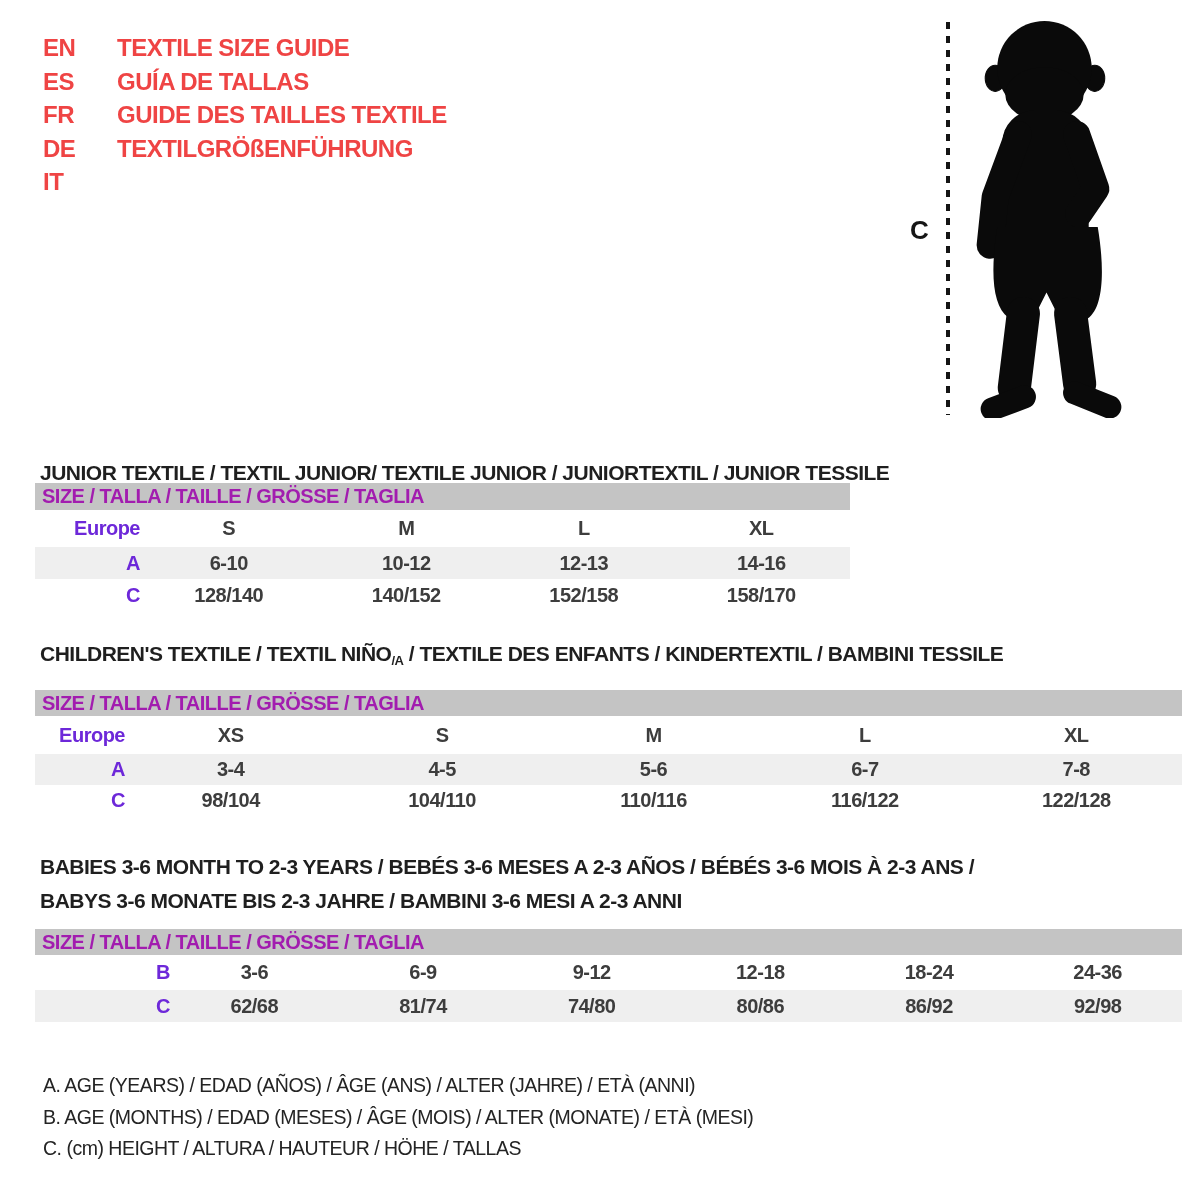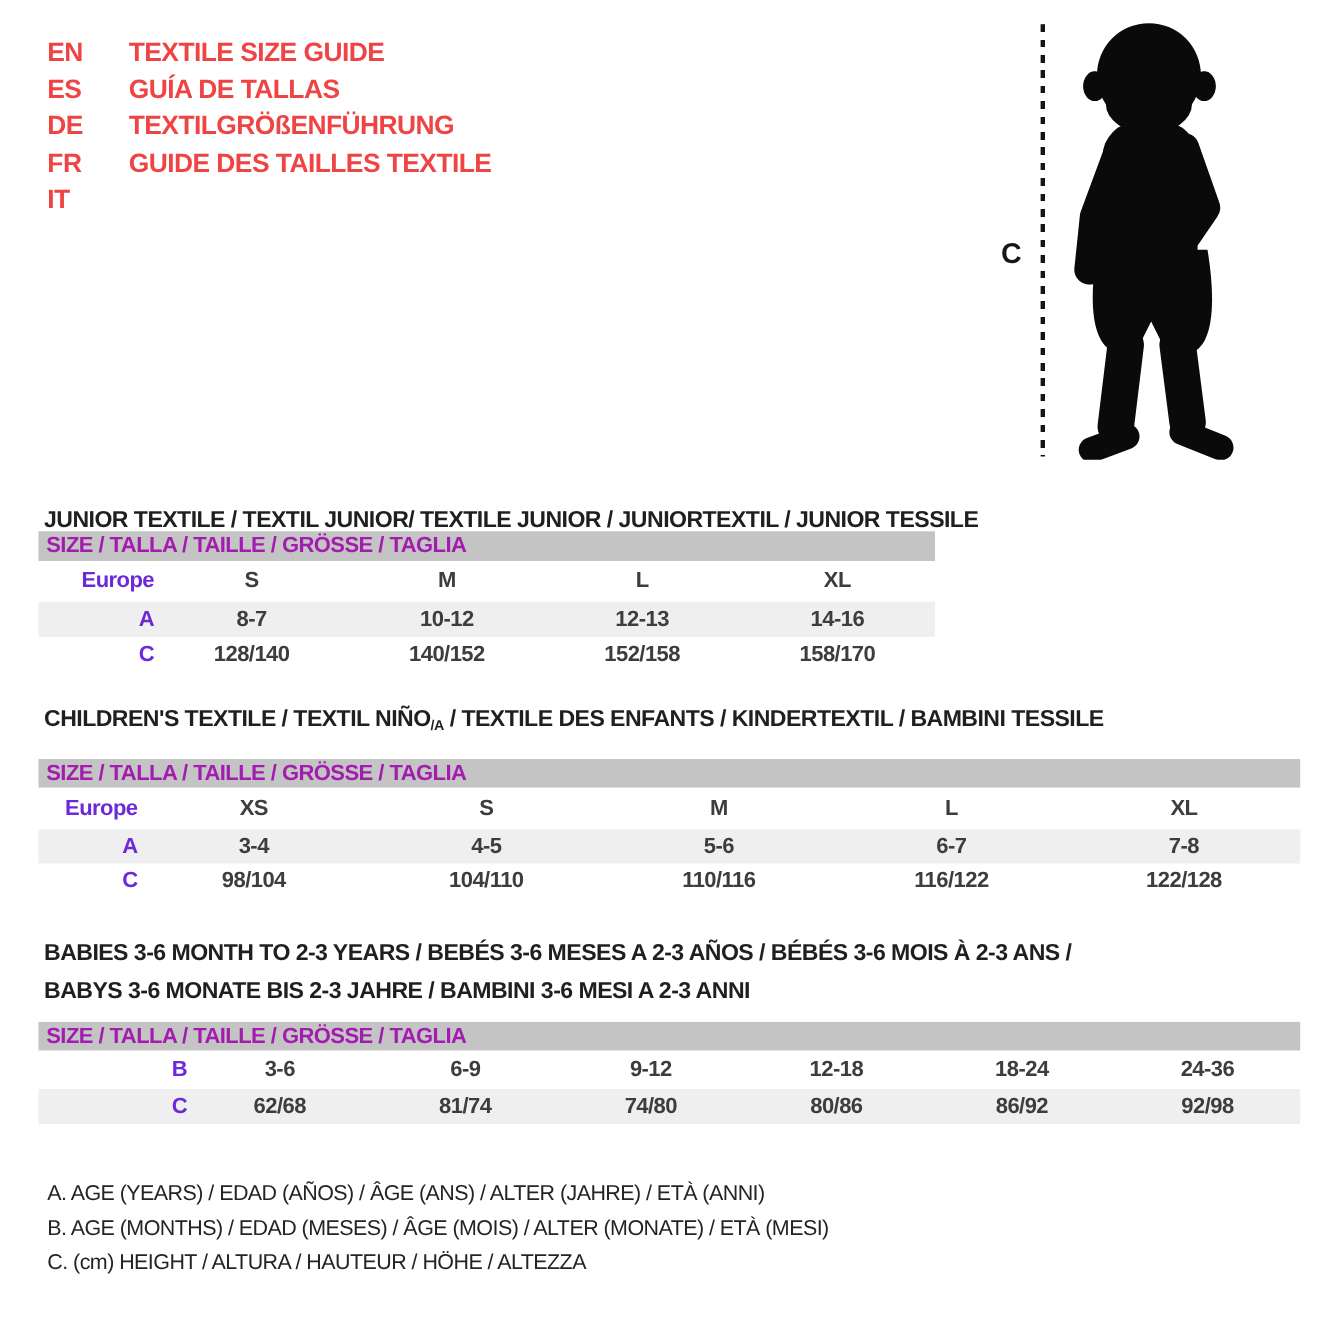--- a/index.html
+++ b/index.html
@@ -53,26 +53,26 @@
 <div class="abs lang-list">
   <div class="lang-row">
     <span class="lang-code">EN</span>
     <span class="lang-label">TEXTILE SIZE GUIDE</span>
   </div>
   <div class="lang-row">
     <span class="lang-code">ES</span>
     <span class="lang-label">GUÍA DE TALLAS</span>
   </div>
   <div class="lang-row">
+    <span class="lang-code">FR</span>
+    <span class="lang-label">GUIDE DES TAILLES TEXTILE</span>
+  </div>
+  <div class="lang-row">
     <span class="lang-code">DE</span>
     <span class="lang-label">TEXTILGRÖßENFÜHRUNG</span>
-  </div>
-  <div class="lang-row">
-    <span class="lang-code">FR</span>
-    <span class="lang-label">GUIDE DES TAILLES TEXTILE</span>
   </div>
   <div class="lang-row">
     <span class="lang-code">IT</span>
   </div>
 </div>
 
 <span class="abs measure-label">C</span>
 <div class="abs dash-line"></div>
 <svg class="abs baby-svg" width="182" height="402" viewBox="0 0 165 400" xmlns="http://www.w3.org/2000/svg">
   <g fill="#0a0a0a" stroke="#0a0a0a">
@@ -104,21 +104,21 @@
   <div class="thead" style="height:27px;">SIZE / TALLA / TAILLE / GRÖSSE / TAGLIA</div>
   <div class="trow cols-junior" style="height:37px;">
     <span class="cell label">Europe</span>
     <span class="cell">S</span>
     <span class="cell">M</span>
     <span class="cell">L</span>
     <span class="cell">XL</span>
   </div>
   <div class="trow cols-junior shaded" style="height:32px;">
     <span class="cell label">A</span>
-    <span class="cell">8-7</span>
+    <span class="cell">6-10</span>
     <span class="cell">10-12</span>
     <span class="cell">12-13</span>
     <span class="cell">14-16</span>
   </div>
   <div class="trow cols-junior" style="height:33px;">
     <span class="cell label">C</span>
     <span class="cell">128/140</span>
     <span class="cell">140/152</span>
     <span class="cell">152/158</span>
     <span class="cell">158/170</span>
@@ -176,14 +176,14 @@
     <span class="cell">74/80</span>
     <span class="cell">80/86</span>
     <span class="cell">86/92</span>
     <span class="cell">92/98</span>
   </div>
 </div>
 
 <div class="abs legend">
   <div class="legend-line">A. AGE (YEARS) / EDAD (AÑOS) / ÂGE (ANS) / ALTER (JAHRE) / ETÀ (ANNI)</div>
   <div class="legend-line">B. AGE (MONTHS) / EDAD (MESES) / ÂGE (MOIS) / ALTER (MONATE) / ETÀ (MESI)</div>
-  <div class="legend-line">C. (cm) HEIGHT / ALTURA / HAUTEUR / HÖHE / ALTEZZA</div>
+  <div class="legend-line">C. (cm) HEIGHT / ALTURA / HAUTEUR / HÖHE / TALLAS</div>
 </div>
 
 </body></html>

